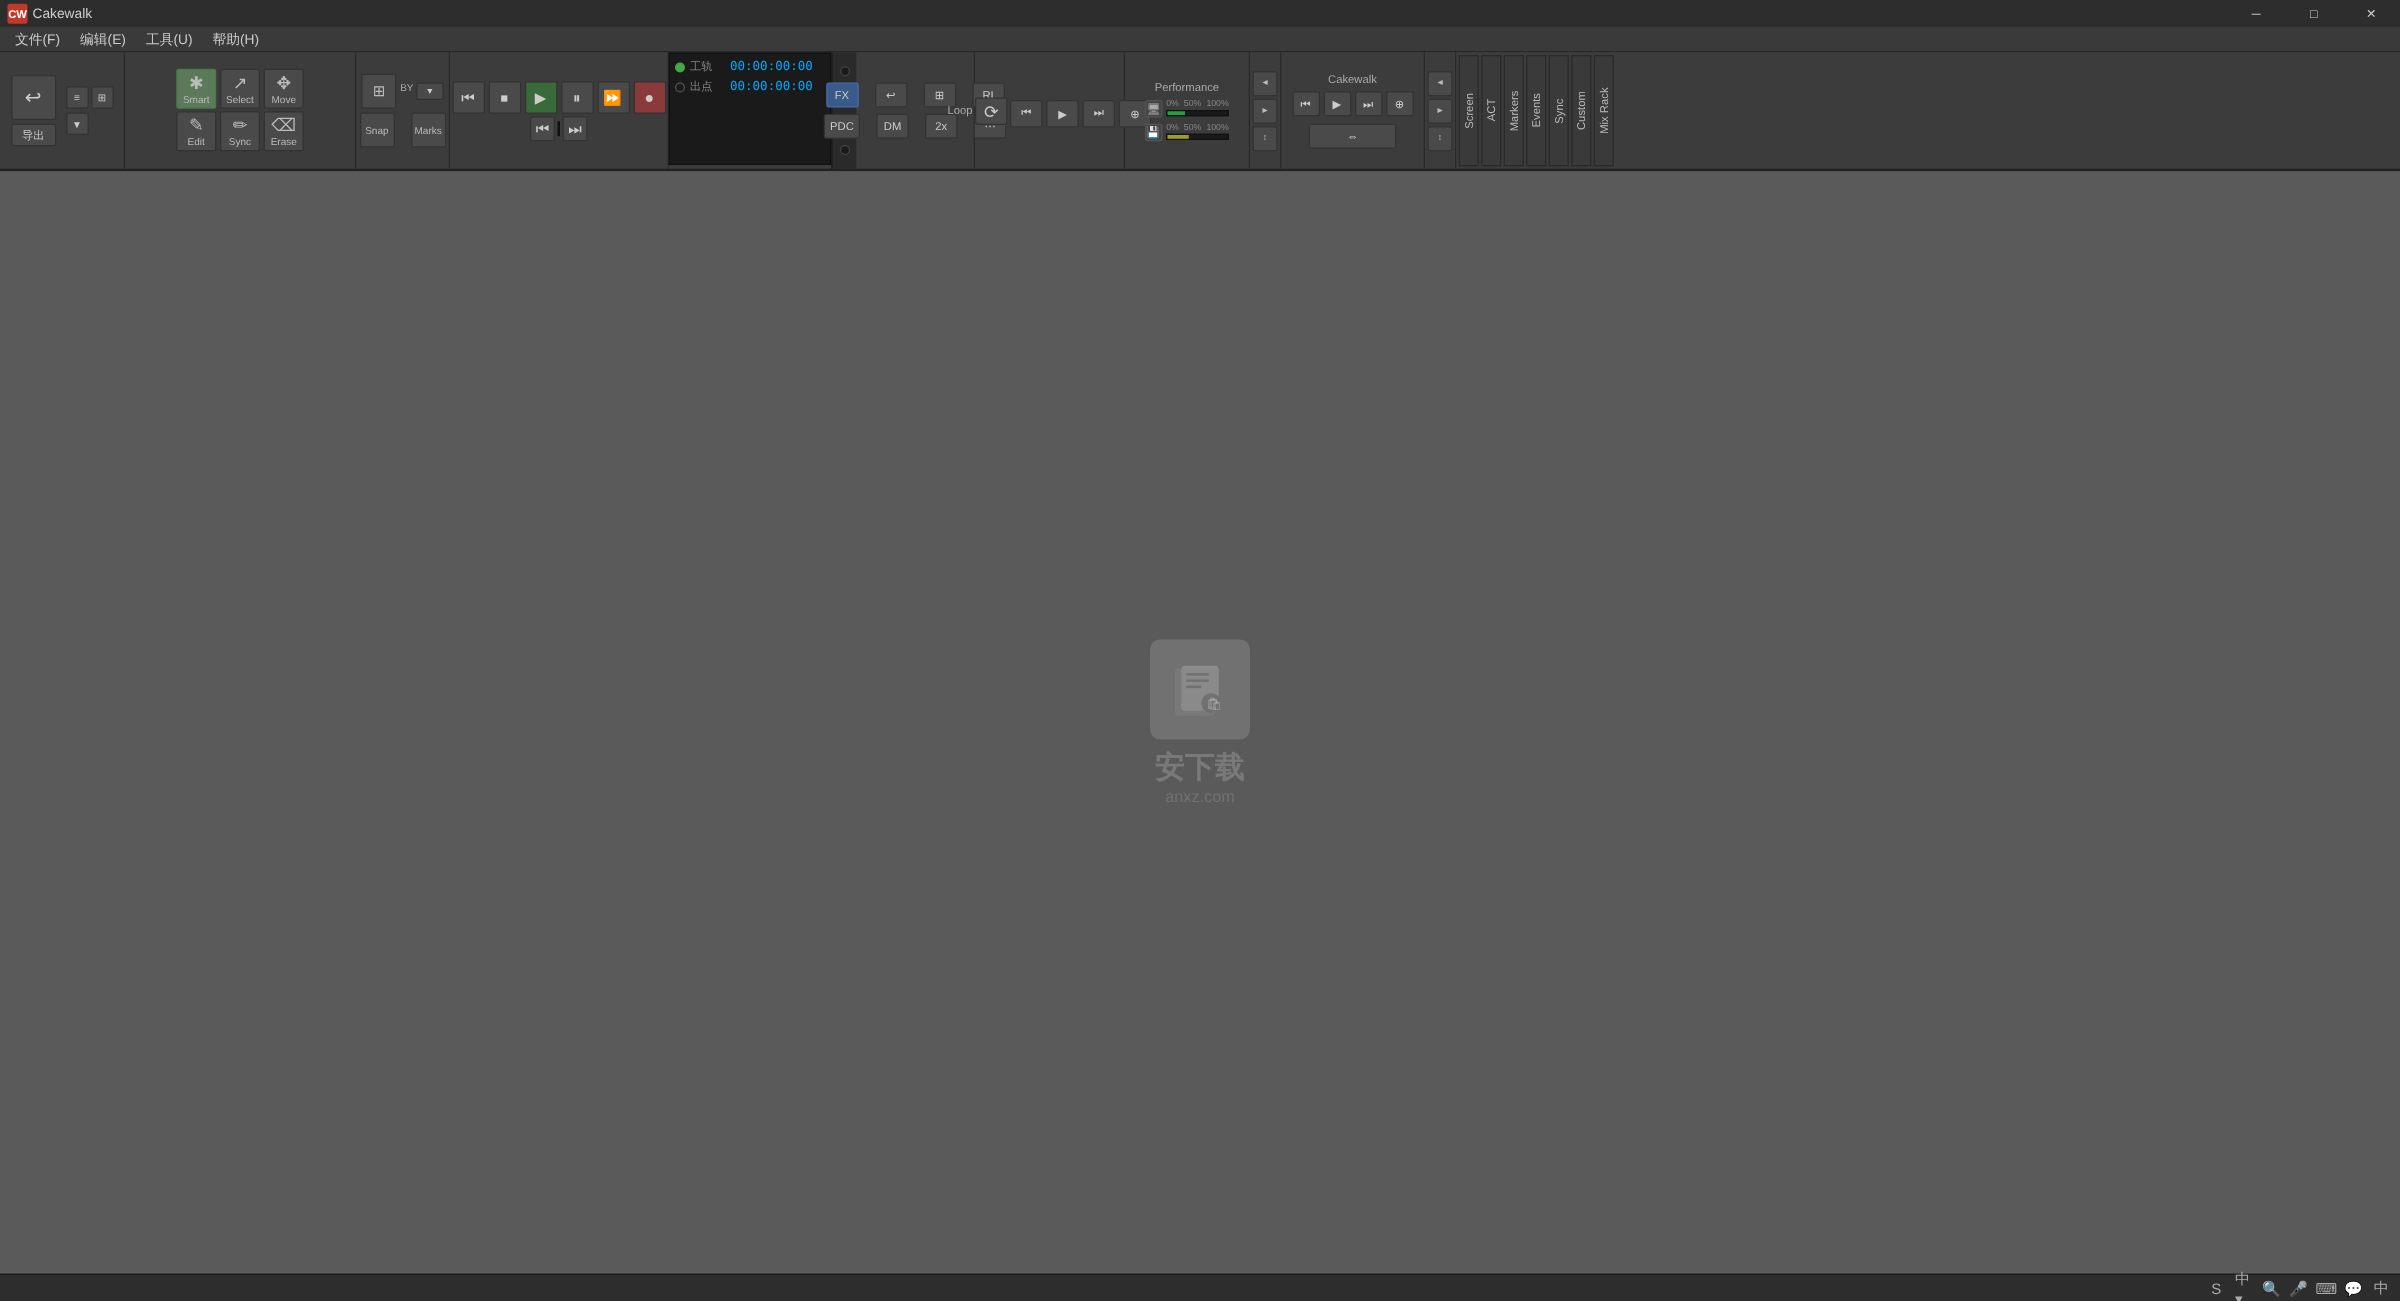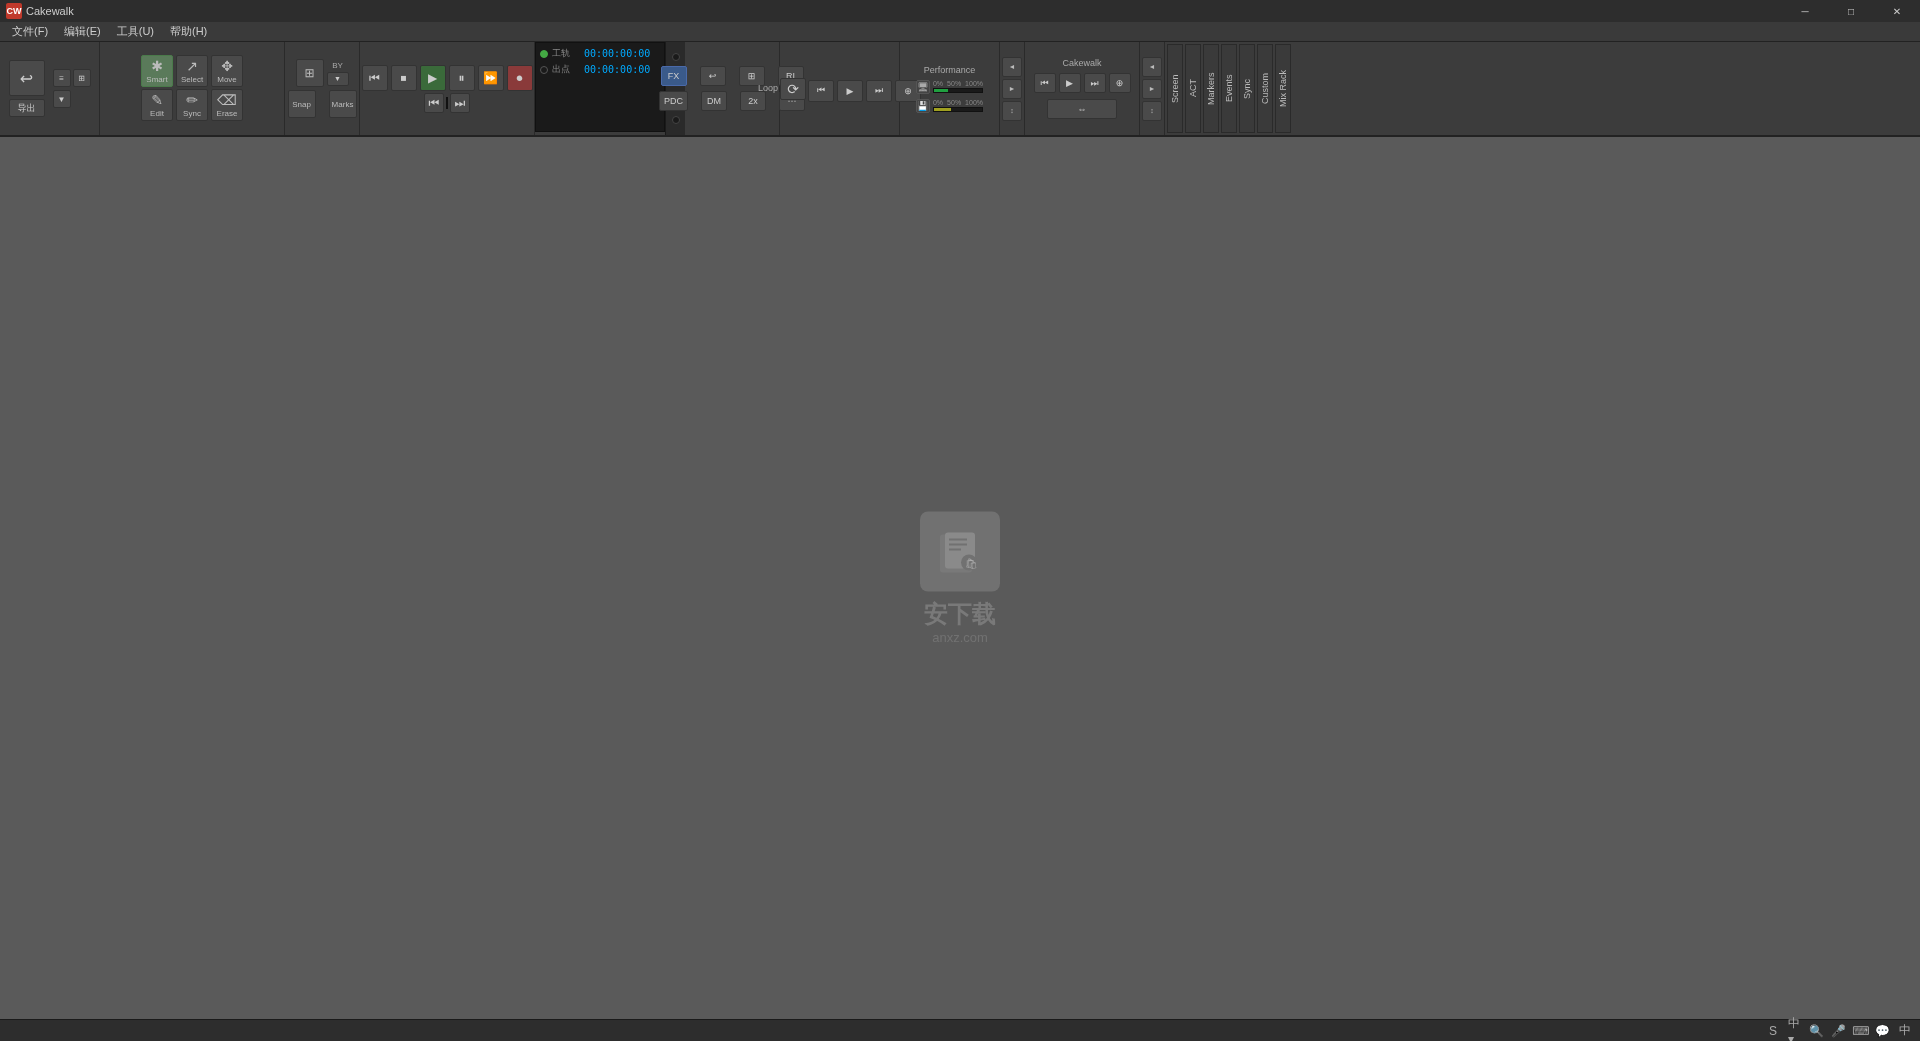--- a/index.html
+++ b/index.html
@@ -559,21 +559,21 @@
       </div>
     </div>
   </div>
 
   <div class="toolbar-section section-snap">
     <div style="display:flex;flex-direction:column;gap:3px;align-items:center;">
       <div style="display:flex;gap:3px;align-items:center;">
         <div class="snap-btn">
           <span style="font-size:12px;">⊞</span>
         </div>
-        <div style="display:flex;flex-direction:column;gap:2px;">
+        <div style="display:flex;flex-direction:row;gap:2px;">
           <div style="font-size:8px;color:#aaa;text-align:center;">BY</div>
           <button class="tb-btn" style="width:22px;height:14px;font-size:7px;">▼</button>
         </div>
       </div>
       <div style="display:flex;gap:13px;">
         <div class="snap-btn">
           <span style="font-size:8px;">Snap</span>
         </div>
         <div class="snap-btn">
           <span style="font-size:8px;text-align:center;">Marks</span>

